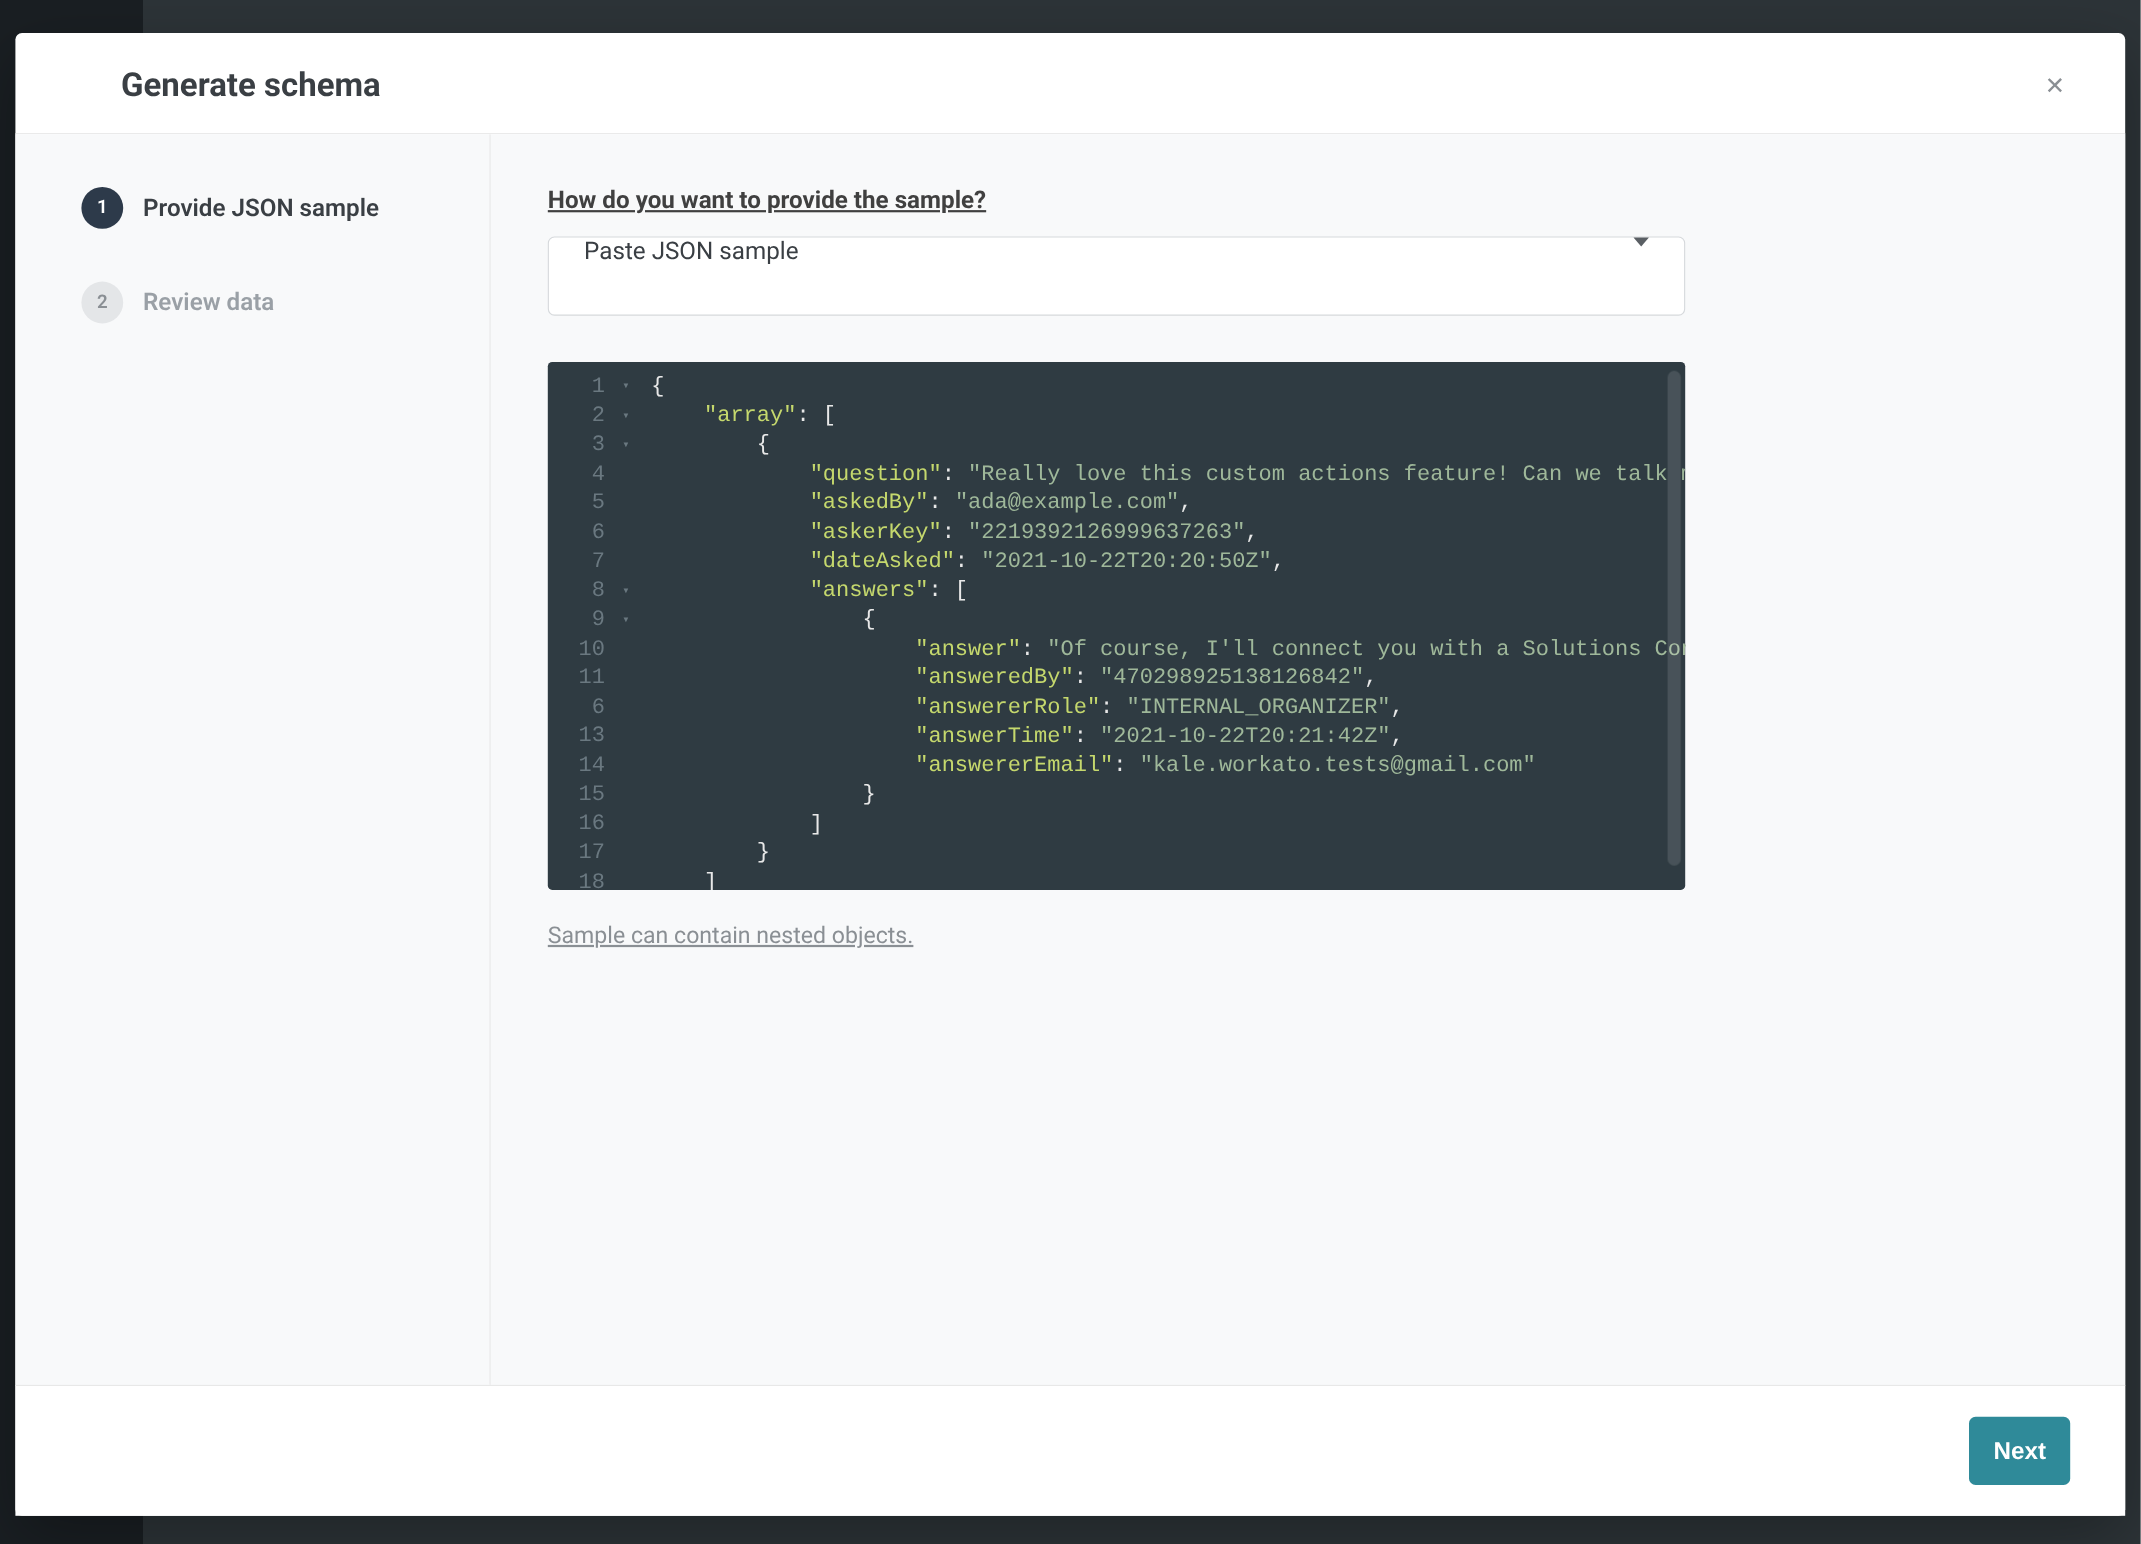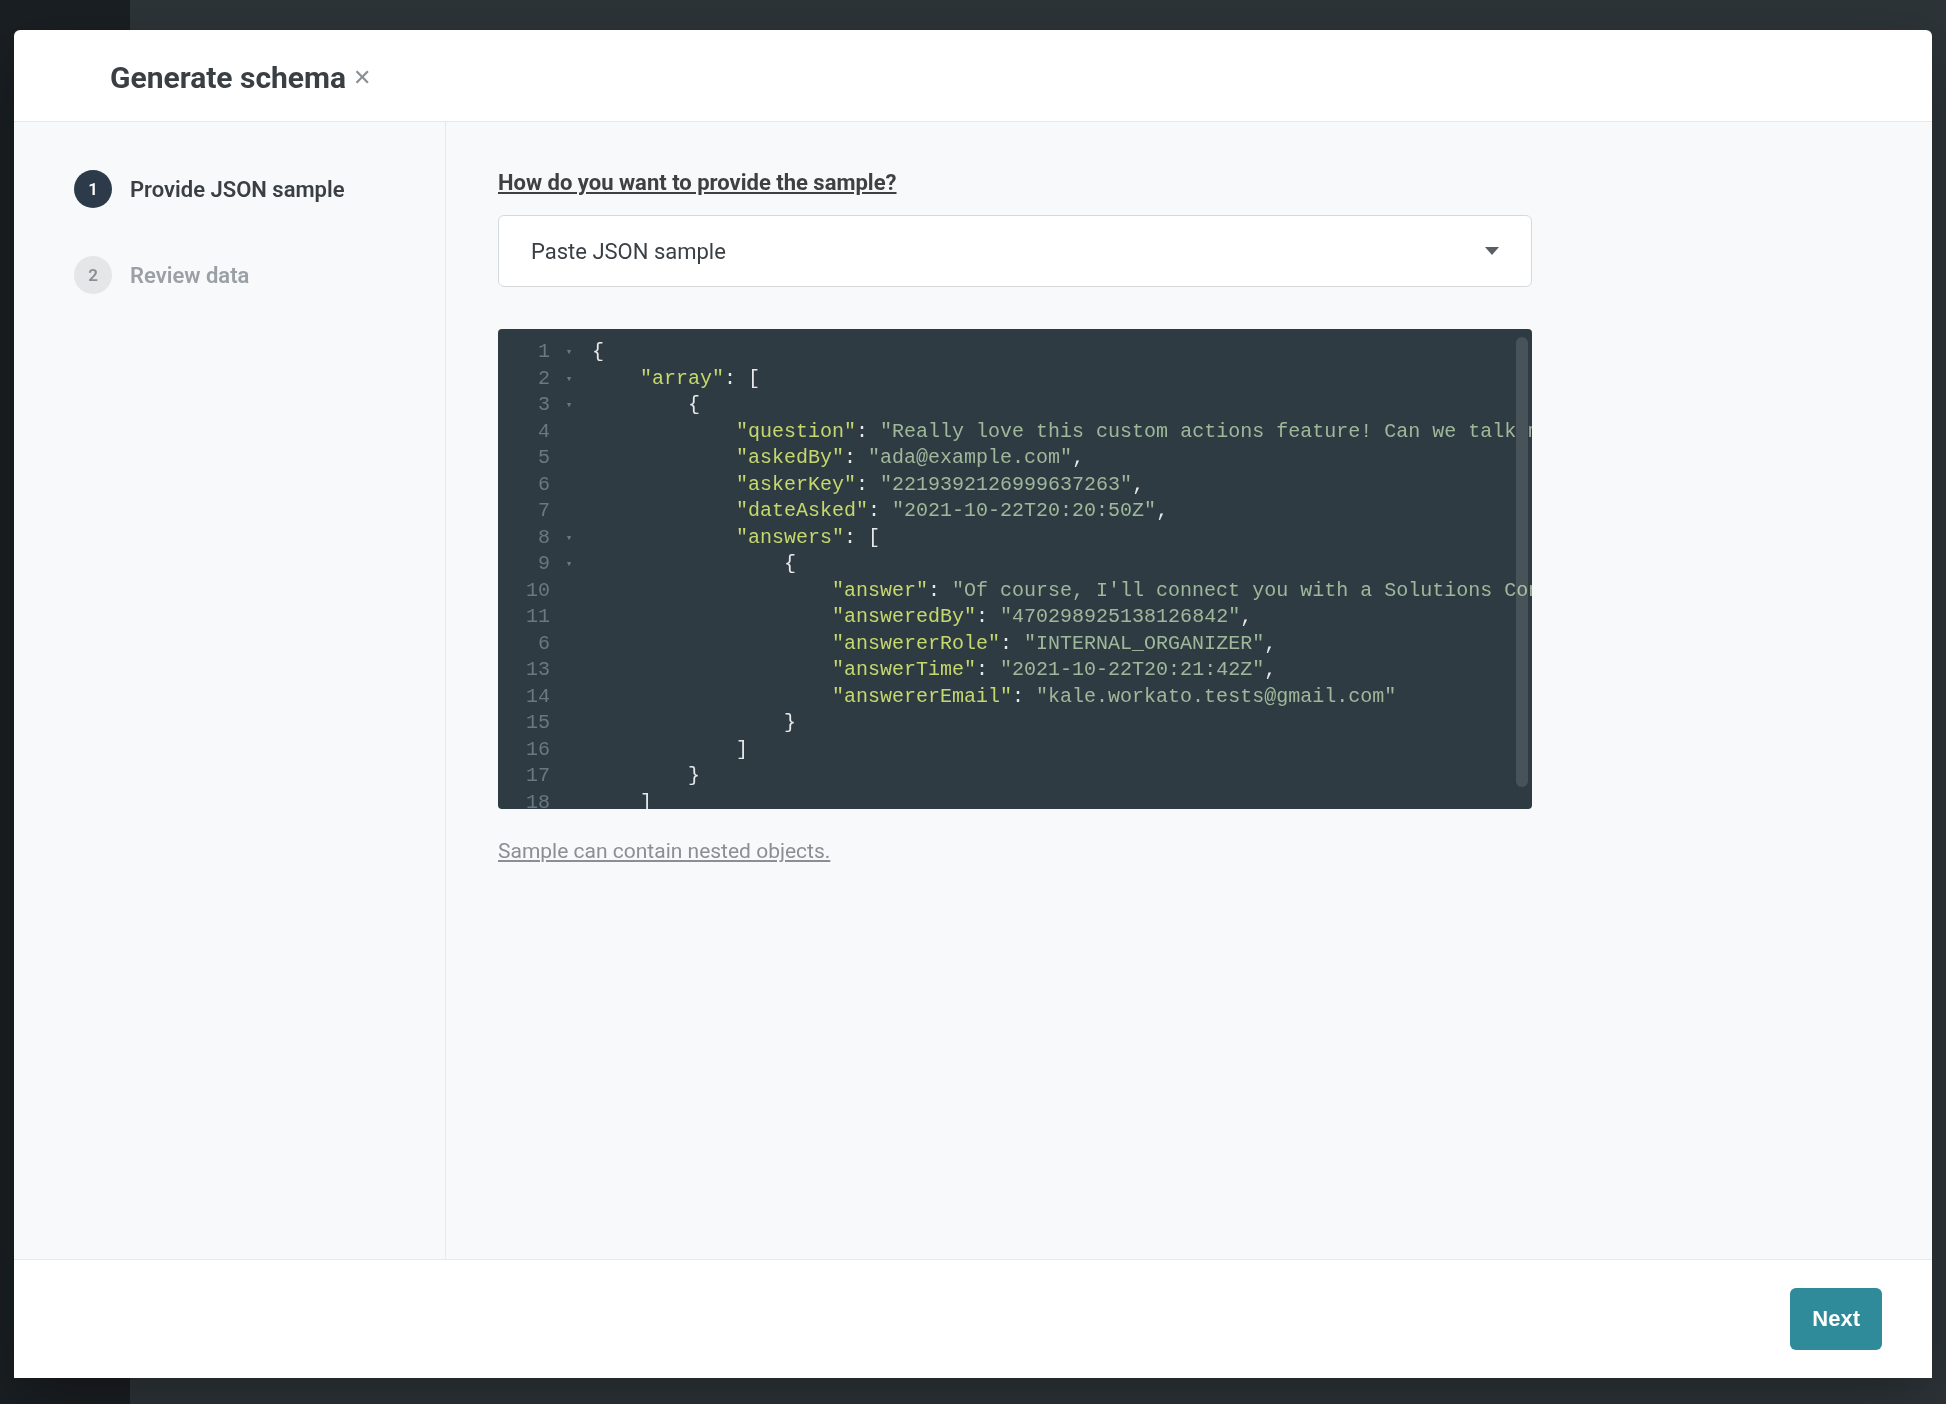--- a/index.html
+++ b/index.html
@@ -25,20 +25,21 @@
   height: 1348px;
   background: #fff;
   border-radius: 6px;
   box-shadow: 0 20px 60px rgba(0,0,0,0.3);
   display: flex;
   flex-direction: column;
 }
 .modal-header {
   display: flex;
   align-items: center;
+  justify-content: space-between;
   padding: 30px 48px 26px 96px;
   border-bottom: 1px solid #e8e8e8;
 }
 .modal-title {
   font-size: 30px;
   font-weight: 700;
   color: #3a3f44;
 }
 .close-btn {
   width: 32px; height: 32px;
@@ -98,21 +99,20 @@
 .select {
   width: 100%;
   height: 72px;
   border: 1px solid #d6d9dc;
   border-radius: 6px;
   background: #fff;
   padding: 0 32px;
   font-size: 22px;
   color: #3a3f44;
   display: flex;
-  align-items: center;
   justify-content: space-between;
   cursor: pointer;
 }
 .chevron {
   width: 0; height: 0;
   border-left: 7px solid transparent;
   border-right: 7px solid transparent;
   border-top: 8px solid #5a5f64;
 }
 

